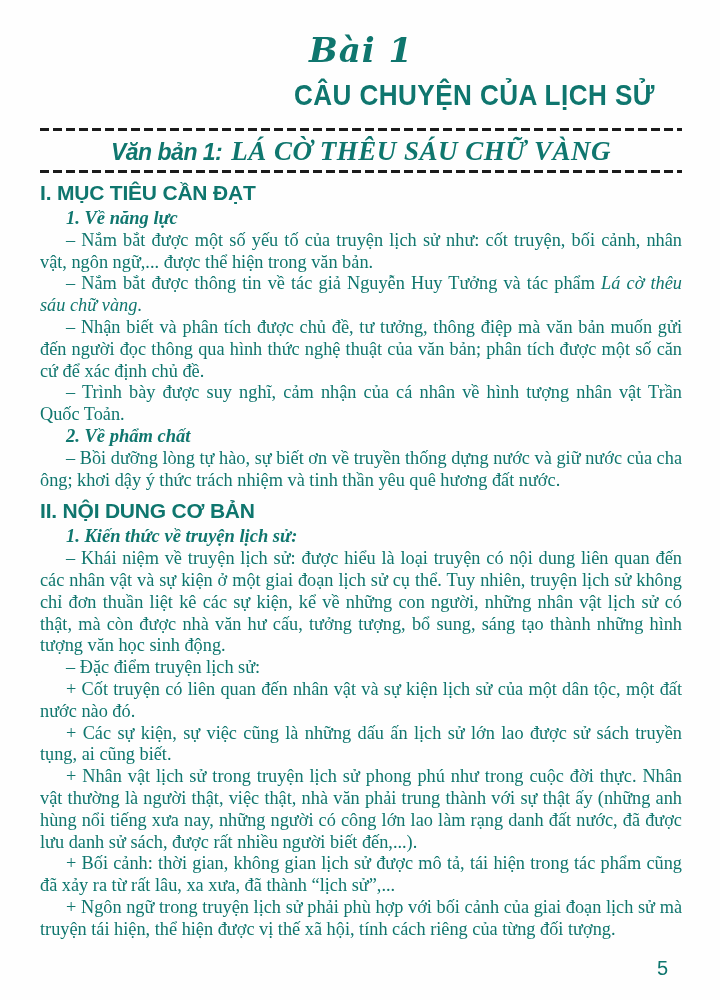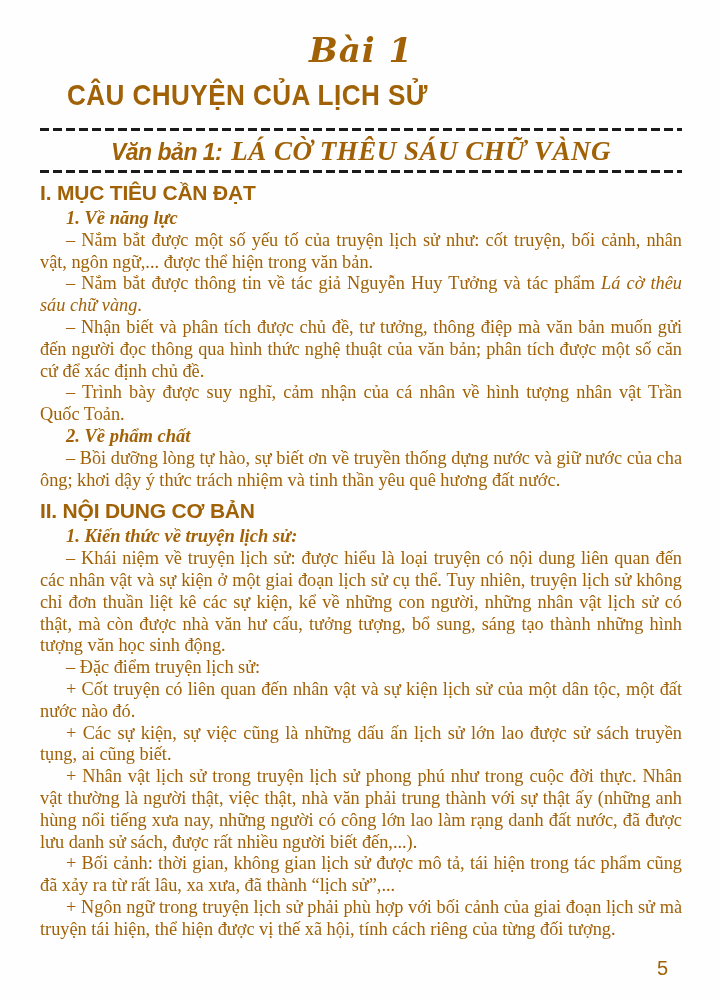--- a/index.html
+++ b/index.html
@@ -9,34 +9,34 @@
   }
   .page {
     position: relative;
     width: 720px;
     height: 1000px;
     margin: 0 auto;
     background: #fefefe;
     box-sizing: border-box;
     padding: 30px 38px 0 40px;
     overflow: hidden;
-    color: #a16207;
+    color: #0f766e;
     font-family: "Liberation Serif", "DejaVu Serif", serif;
   }
   .lesson-label {
     text-align: center;
     font-family: "DejaVu Serif", "Liberation Serif", serif;
     font-style: italic;
     font-weight: 700;
     font-size: 34px;
     line-height: 40px;
     letter-spacing: 1px;
   }
   .chapter-title-wrap {
-    text-align: left;
+    text-align: right;
     margin-top: 8px;
   }
   .chapter-title {
     display: inline-block;
     font-family: "Liberation Sans", sans-serif;
     font-weight: 700;
     font-size: 30px;
     line-height: 34px;
     transform: scaleX(0.87);
     transform-origin: center;

